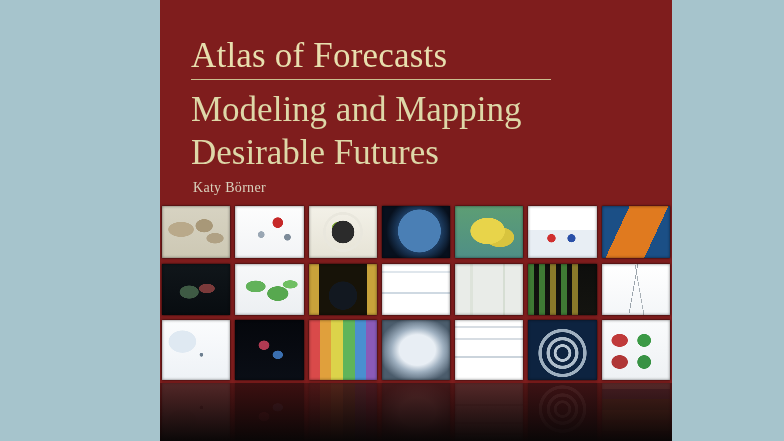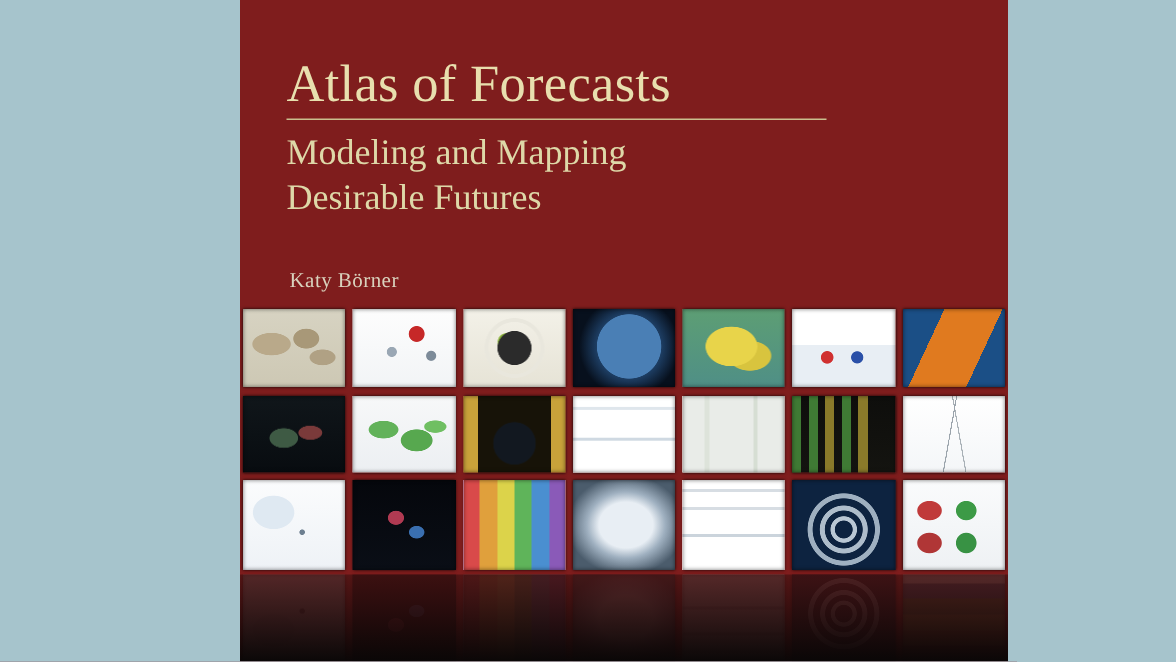--- a/index.html
+++ b/index.html
@@ -53,21 +53,21 @@
   }
   #title-rule {
     margin-top: 6px;
     width: 360px;
     height: 1px;
     background: #c9bf8e;
   }
   #subtitle {
     margin-top: 8px;
     font-family: "Liberation Serif", serif;
-    font-size: 24px;
+    font-size: 35px;
     line-height: 1.23;
     color: #ded8a8;
     font-weight: normal;
     white-space: pre-line;
   }
   #author {
     position: absolute;
     left: 33px;
     top: 180px;
     font-family: Liberation Serif, serif;

